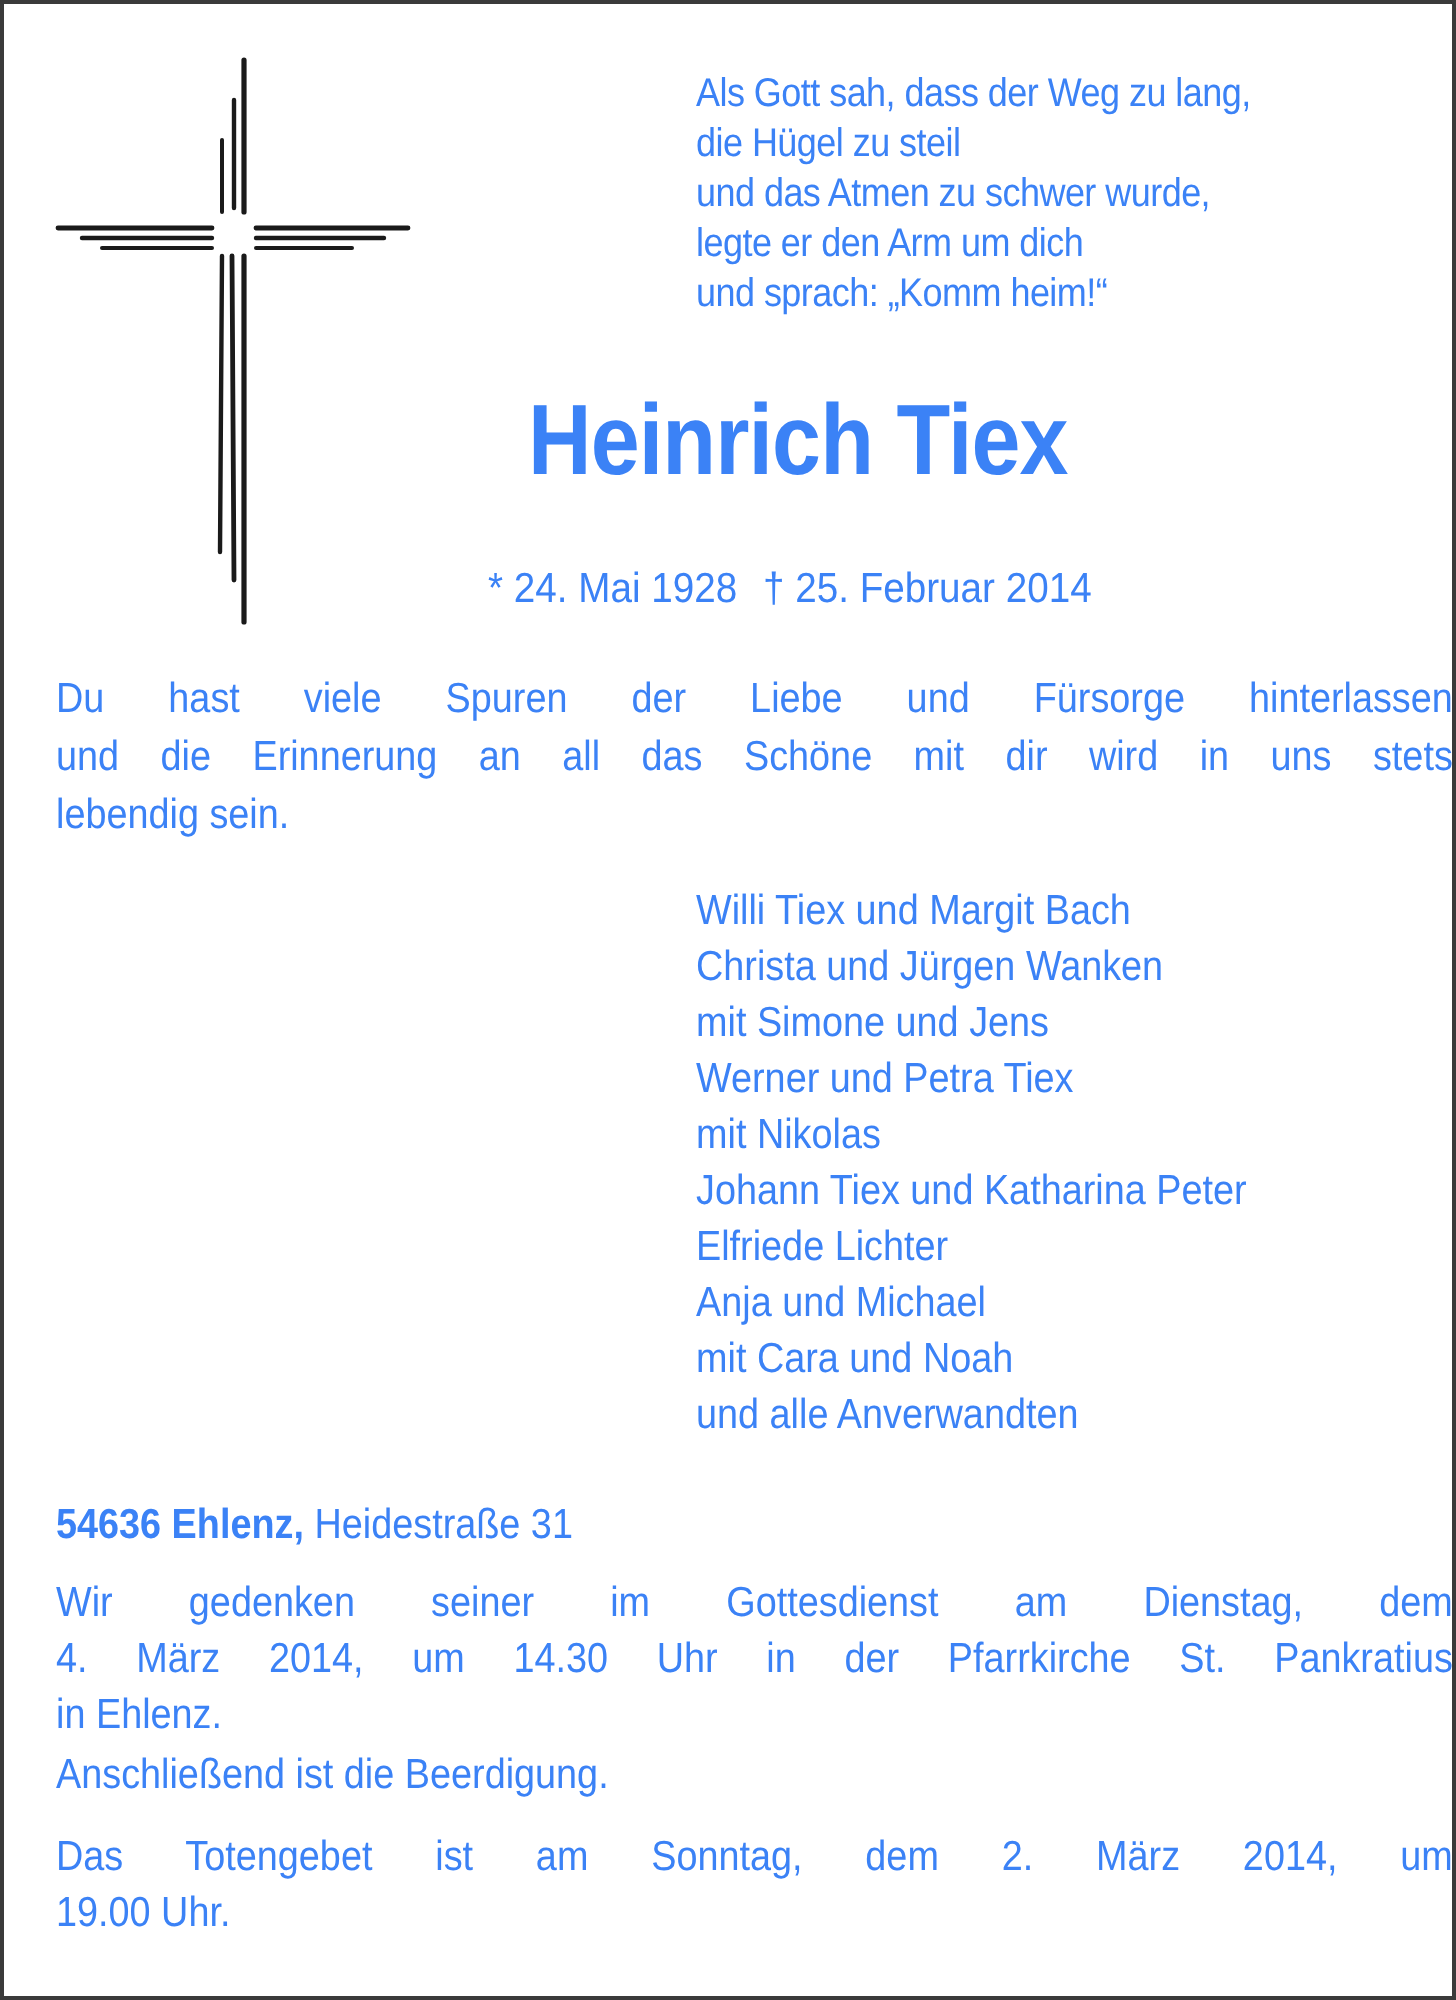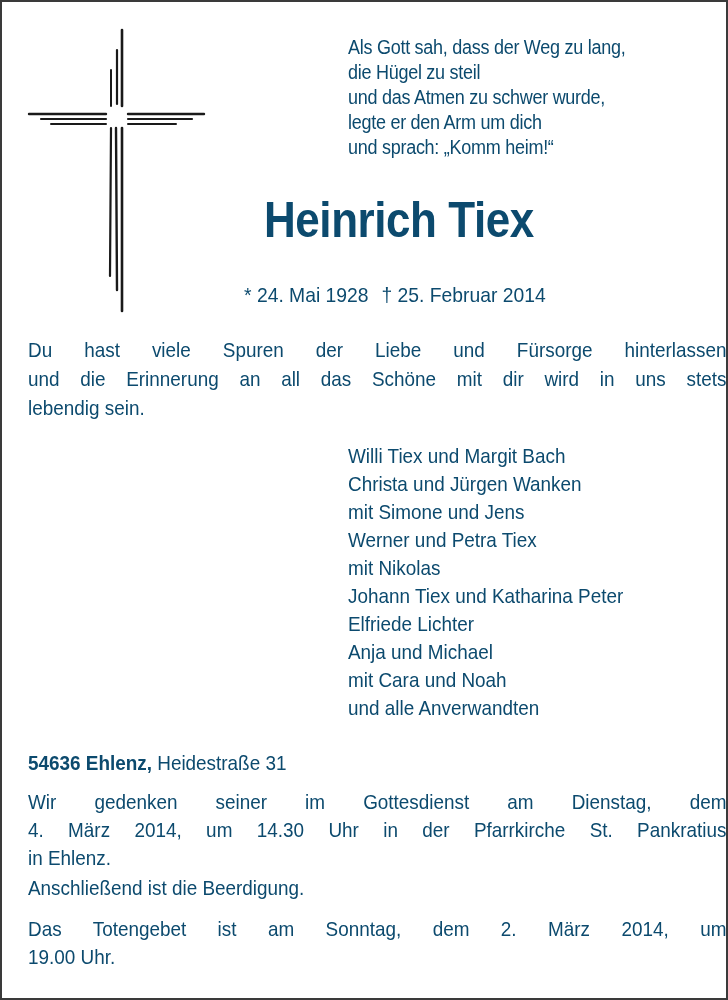--- a/index.html
+++ b/index.html
@@ -1,20 +1,20 @@
 <!DOCTYPE html>
 <html><head>
   <meta charset="utf-8">
   <style>
     html, body { margin: 0; padding: 0; background: #ffffff; }
     body { width: 728px; height: 1000px; position: relative; overflow: hidden; }
     .card {
       position: absolute; left: 0; top: 0; width: 728px; height: 1000px;
       box-sizing: border-box; border: 2px solid #3a3a3a; background: #fff;
-      color: #0c4a6e;
+      color: #3b82f6;
       font-family: "Liberation Sans", "DejaVu Sans", sans-serif;
     }
     .cross { position: absolute; left: 24px; top: 24px; width: 184px; height: 292px; }
     .poem {
       position: absolute; left: 346px; top: 33px;
       font-size: 20px; line-height: 25px; letter-spacing: -0.3px;
       transform: scaleX(0.9); transform-origin: left top;
       white-space: nowrap;
     }
     .poem div { display: block; }

